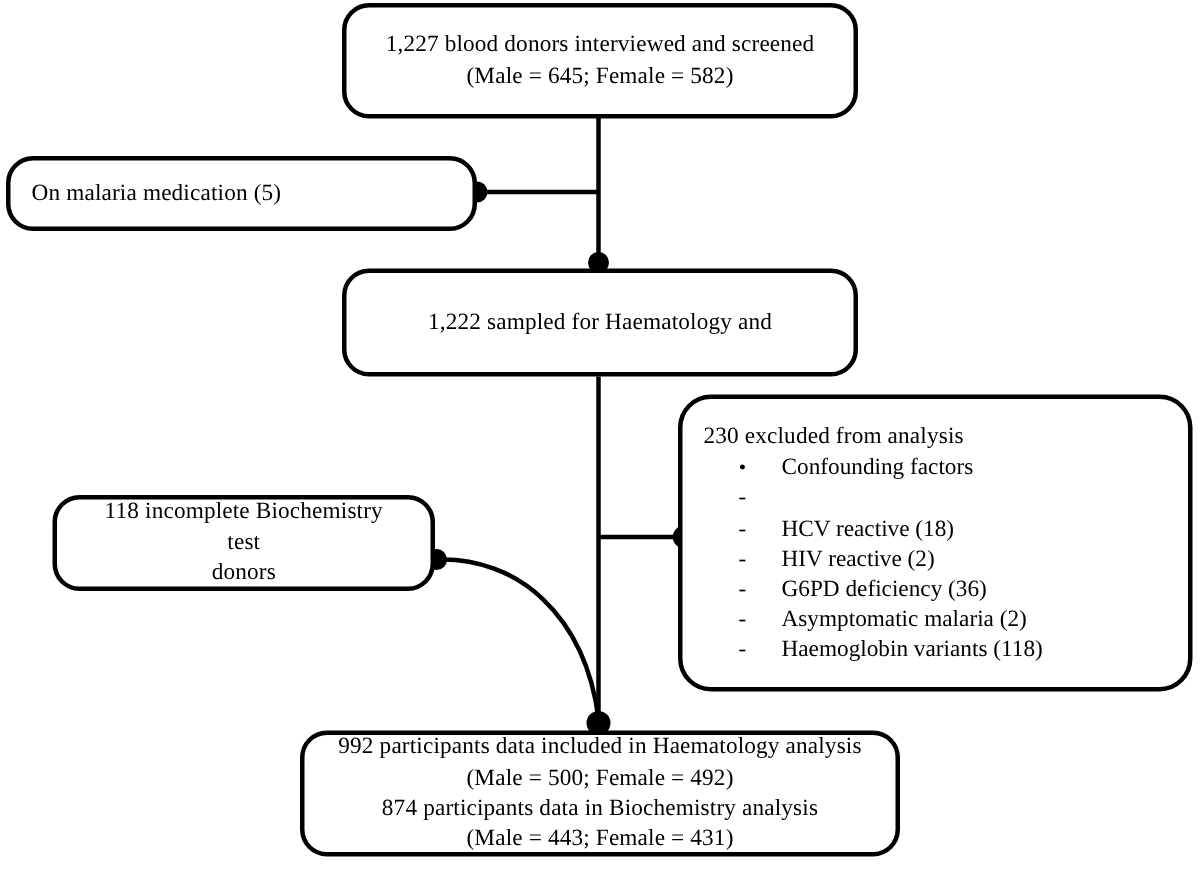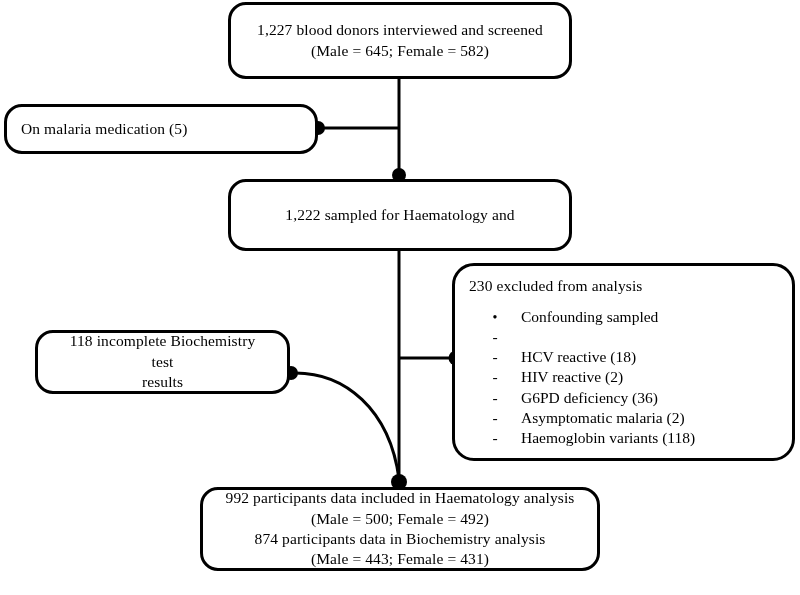--- a/index.html
+++ b/index.html
@@ -55,21 +55,21 @@
     padding: 2px 14px;
     align-items: flex-end;
   }
   #node-sampled {
     left: 228px; top: 179px; width: 344px; height: 72px;
     padding: 16px 10px;
   }
   #node-excluded {
     left: 452px; top: 263px; width: 343px; height: 198px;
     padding: 10px 14px;
-    justify-content: space-between;
+    justify-content: center;
     border-radius: 22px;
   }
   #node-incomplete {
     left: 35px; top: 330px; width: 255px; height: 64px;
     padding: 2px 20px;
   }
   #node-final {
     left: 200px; top: 487px; width: 400px; height: 84px;
     padding: 4px 8px;
   }
@@ -137,21 +137,21 @@
     <span class="line">1,222 sampled for Haematology and</span>
   </div>
 
   <div class="node left-text" id="node-excluded">
     <div class="head">
       <span class="line">230 excluded from analysis</span>
     </div>
     <ul class="reasons">
       <li>
         <span class="marker dot">•</span>
-        <span class="txt">Confounding sampled</span>
+        <span class="txt">Confounding factors</span>
       </li>
       <li>
         <span class="marker">-</span>
       </li>
       <li>
         <span class="marker">-</span>
         <span class="txt">HCV reactive (18)</span>
       </li>
       <li>
         <span class="marker">-</span>
@@ -167,21 +167,21 @@
       </li>
       <li>
         <span class="marker">-</span>
         <span class="txt">Haemoglobin variants (118)</span>
       </li>
     </ul>
   </div>
 
   <div class="node center-text" id="node-incomplete">
     <span class="line">118 incomplete Biochemistry test</span>
-    <span class="line">results</span>
+    <span class="line">donors</span>
   </div>
 
   <div class="node center-text" id="node-final">
     <span class="line">992 participants data included in Haematology analysis</span>
     <span class="line">(Male = 500; Female = 492)</span>
     <span class="line">874 participants data in Biochemistry analysis</span>
     <span class="line">(Male = 443; Female = 431)</span>
   </div>
 
 </div>

